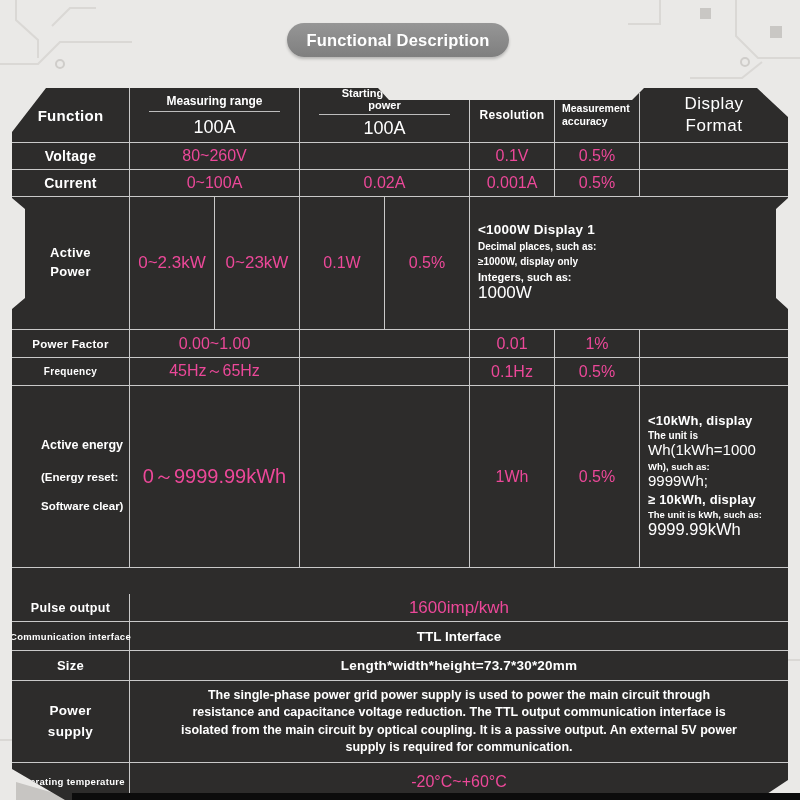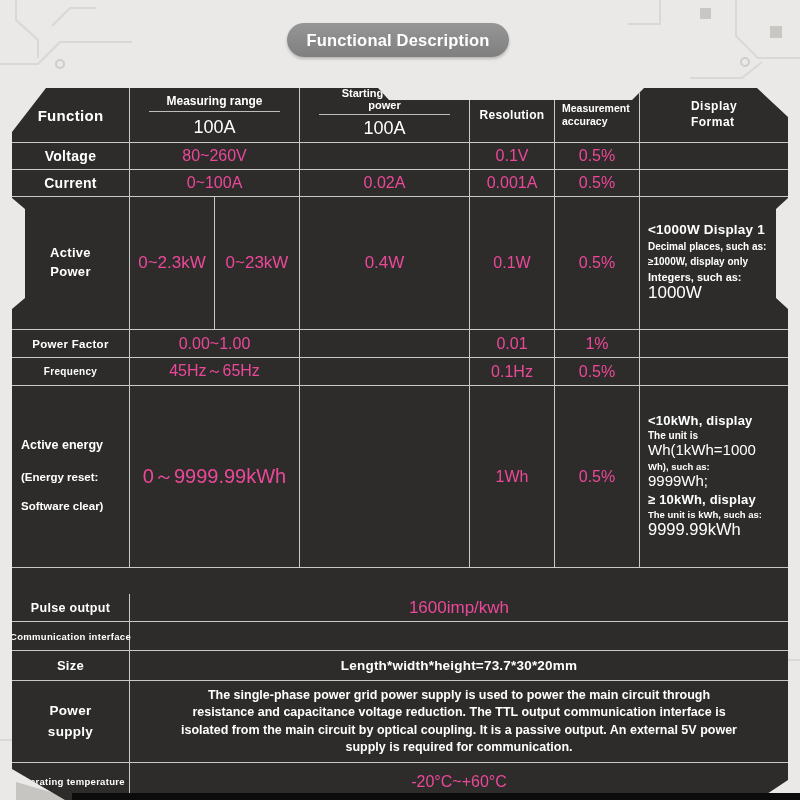--- a/index.html
+++ b/index.html
@@ -47,40 +47,40 @@
   .h-fn{font-size:15px}
   .hdr-top{height:23px; display:flex; align-items:flex-end; justify-content:center;
            font-weight:700; font-size:12px; padding-bottom:3px;}
   .hdr-top2{height:26px; display:flex; flex-direction:column; align-items:center;
             justify-content:flex-end; font-weight:700; font-size:11px; line-height:1.15; padding-bottom:2px;}
   .hdr-sep{height:1px; background:#bdbdbd; width:78%; margin:0 auto;}
   .hdr-val{flex:1; display:flex; align-items:center; justify-content:center;
            font-size:18px; font-weight:400;}
   .h-res{font-size:12px}
   .h-acc{justify-content:center; padding-left:7px; font-weight:700; font-size:10.5px; line-height:1.25;}
-  .h-df{font-weight:700; font-size:12px; line-height:1.3; letter-spacing:.5px; text-align:left;}
+  .h-df{font-weight:400; font-size:17px; line-height:1.3; letter-spacing:.5px; text-align:center;}
 
   .v-lbl{font-size:14px} .v-val{font-size:16px}
   .ap-lbl{font-size:13px; line-height:1.45; text-align:center;}
   .ap-val{font-size:17px}
 
   
   .fmt { padding:5px 8px; display:flex; flex-direction:column; justify-content:center; text-align:left; }
   .f-b-lg{font-weight:700; font-size:13.5px; letter-spacing:.2px;}
   .f-b-md{font-weight:700; font-size:11px; margin-top:4px;}
   .f-b-sm{font-weight:700; font-size:10px; margin-top:4px;}
   .f-r-lg{font-weight:400; font-size:17px; line-height:1.2;}
   .f-r-md{font-weight:400; font-size:15px; line-height:1.2;}
   .ae-fmt .f-b-lg{font-size:13px}
   .ae-fmt .f-b-sm{margin-top:2px}
   .f-b-xs{font-weight:700; font-size:9.5px; margin-top:2px;}
 
   .pf-lbl{font-size:11.5px} .fq-lbl{font-size:10px}
 
-  .ae-lbl{justify-content:center; padding-left:9px; text-align:left;}
+  .ae-lbl{justify-content:center; padding-left:29px; text-align:left;}
   .ae-l1{font-weight:700; font-size:12.5px;}
   .ae-l2{font-weight:700; font-size:11.5px; margin-top:19px;}
   .ae-l3{font-weight:700; font-size:11.5px; margin-top:16px; line-height:1.35;}
   .ae-range{font-size:20px}
 
   .alarm { width:776px; display:flex; align-items:center; justify-content:center;
            background:
              radial-gradient(ellipse 130px 10px at 12% 88%, rgba(255,255,255,.30), transparent 70%),
              radial-gradient(ellipse 160px 12px at 45% 95%, rgba(255,255,255,.26), transparent 70%),
              radial-gradient(ellipse 150px 11px at 78% 85%, rgba(255,255,255,.28), transparent 70%),
@@ -180,21 +180,20 @@
 
   <div class="row r-ap">
     <div class="cell w1 c">
       <div class="lbl ap-lbl">
         <div>Active</div>
         <div>Power</div>
       </div>
     </div>
     <div class="cell whalf c val ap-val">0~2.3kW</div>
     <div class="cell whalf c val ap-val">0~23kW</div>
-    <div class="cell w3 c val ap-val">0.4W</div>
     <div class="cell w4 c val v-val">0.1W</div>
     <div class="cell w5 c val v-val">0.5%</div>
     <div class="cell w6 end fmt">
       <div class="f-b-lg">&lt;1000W Display 1</div>
       <div class="f-b-sm">Decimal places, such as:</div>
       <div class="f-b-sm">≥1000W, display only</div>
       <div class="f-b-md">Integers, such as:</div>
       <div class="f-r-lg">1000W</div>
     </div>
   </div>
@@ -240,20 +239,21 @@
   </div>
 
 
   <div class="row r-pulse">
     <div class="cell w1 c lbl pu-lbl">Pulse output</div>
     <div class="cell wspan c val pu-val end">1600imp/kwh</div>
   </div>
 
   <div class="row r-comm">
     <div class="cell w1 c lbl cm-lbl">Communication interface</div>
+    <div class="cell wspan c cm-val end">TTL Interface</div>
   </div>
 
   <div class="row r-size">
     <div class="cell w1 c lbl sz-lbl">Size</div>
     <div class="cell wspan c sz-val end">Length*width*height=73.7*30*20mm</div>
   </div>
 
   <div class="row r-ps">
     <div class="cell w1 c">
       <div class="lbl ps-lbl">

